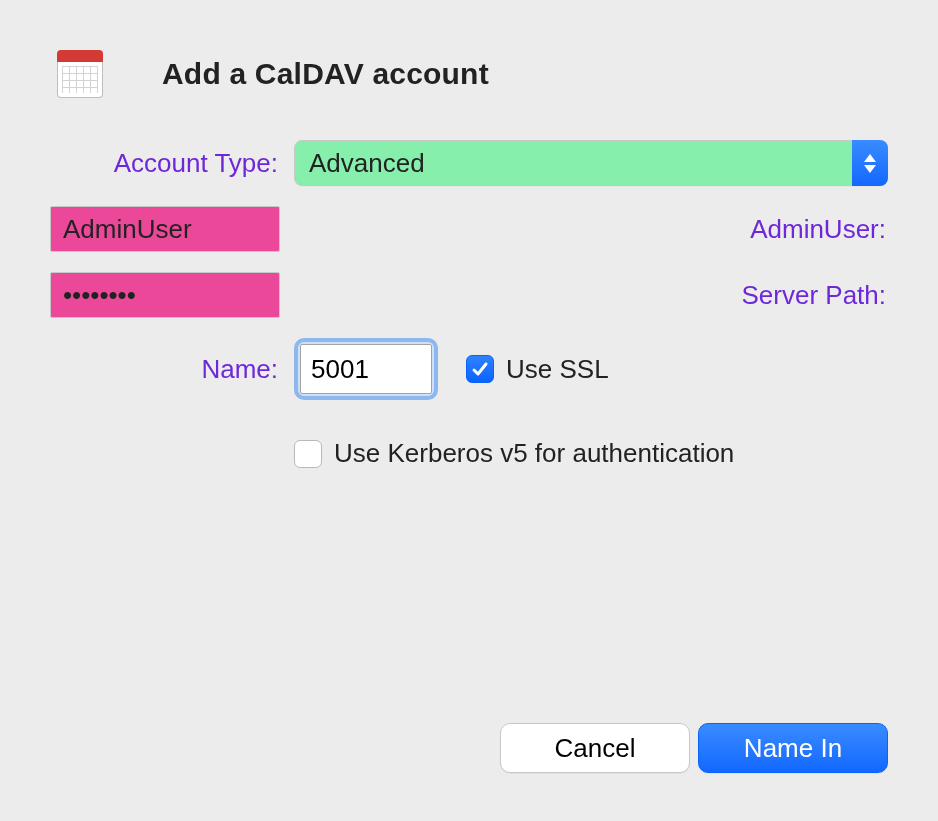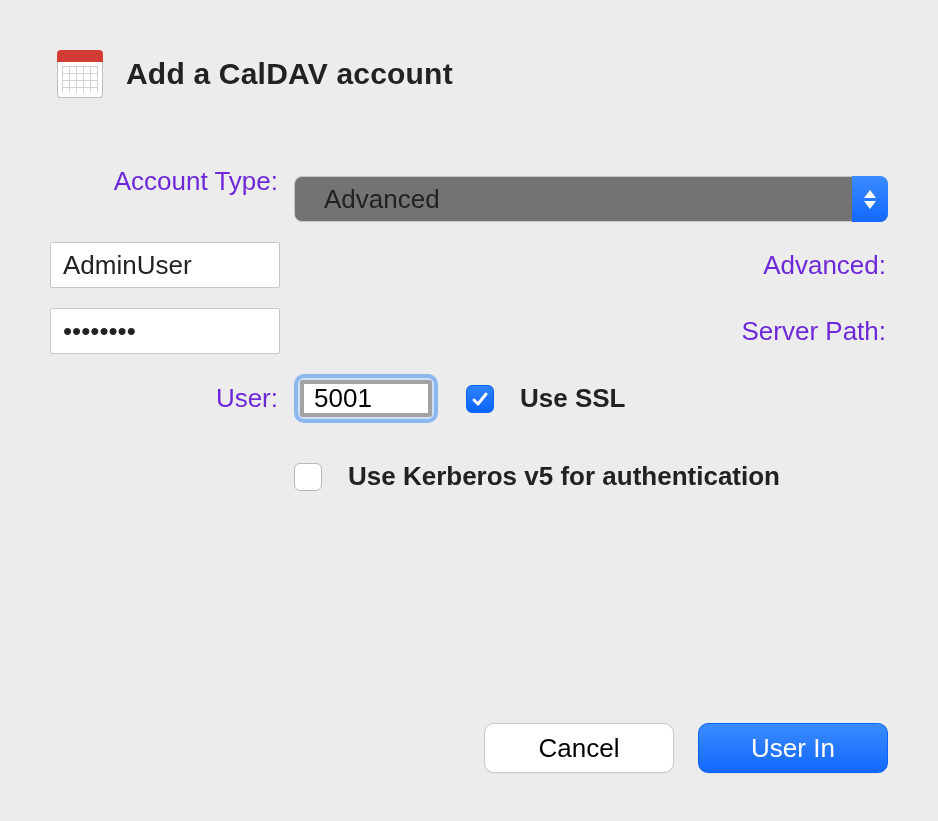--- a/index.html
+++ b/index.html
@@ -50,45 +50,45 @@
     position: absolute; inset: 4px;
     background-image:
       repeating-linear-gradient(to right, #c9c9c9 0 1px, transparent 1px 7px),
       repeating-linear-gradient(to bottom, #c9c9c9 0 1px, transparent 1px 7px);
     opacity: .8;
   }
   .title {
     font-weight: 700;
     font-size: 30px;
     letter-spacing: .2px;
+    margin-left: 36px;
   }
   .form {
     display: grid;
     grid-template-columns: 230px 1fr;
     column-gap: 14px;
     row-gap: 20px;
     align-items: center;
   }
   .label {
     text-align: right;
     color: #6d28d9;
     font-size: 26px;
     padding-right: 2px;
   }
   .select-wrap {
     position: relative;
     height: 46px;
     border: 1px solid #c8c8c8;
     border-radius: 8px;
-    background: #737373;
-    display: flex;
-    align-items: center;
-    padding-left: 29px;
+    background: #86efac;
+    display: flex;
+    align-items: center;
+    padding-left: 14px;
     box-shadow: 0 1px 0 rgba(0,0,0,.02);
-    margin-top: 36px;
   }
   .select-value { font-size: 26px; }
   .select-arrows {
     position: absolute;
     right: -1px; top: -1px; bottom: -1px;
     width: 36px;
     background: linear-gradient(180deg,#3a8bff 0%, #1268ff 100%);
     border-top-right-radius: 8px;
     border-bottom-right-radius: 8px;
     display: flex;
@@ -96,42 +96,42 @@
     align-items: center;
     justify-content: center;
     gap: 3px;
   }
   .select-arrows svg { display:block; }
   .text-input {
     height: 46px;
     width: 100%;
     border: 1px solid #c8c8c8;
     border-radius: 2px;
-    background: #ffffff;
+    background: #ec4899;
     padding: 0 12px;
     font-size: 26px;
     font-family: inherit;
     color: #222;
     outline: none;
   }
   .row-port {
     display: flex;
     align-items: center;
     gap: 28px;
   }
   .port-focus {
     border: 4px solid #8cb7ef;
     border-radius: 10px;
     padding: 2px;
     background: #cfe1f8;
   }
   .port-input {
     width: 132px;
-    height: 37px;
-    border: 4px solid #a3a3a3;
+    height: 50px;
+    border: 1px solid #a3a3a3;
     border-radius: 2px;
     background: #fff;
     padding: 0 10px;
     font-size: 26px;
     font-family: inherit;
     outline: none;
   }
   .checkbox {
     width: 28px; height: 28px;
     border-radius: 6px;
@@ -144,34 +144,33 @@
   }
   .checkbox.checked {
     background: linear-gradient(180deg,#2f82ff 0%, #0a63ff 100%);
     border-color: #0a63ff;
   }
   .checkbox.checked svg { display:block; }
   .checkbox svg { display:none; }
   .check-row {
     display: flex;
     align-items: center;
-    gap: 26px;
-    font-size: 26px;
-    font-weight: bold;
+    gap: 12px;
+    font-size: 26px;
   }
   .kerberos-row {
     grid-column: 2 / 3;
     margin-top: 18px;
   }
   .button-row {
     position: absolute;
     right: 50px;
     bottom: 48px;
     display: flex;
-    gap: 24px;
+    gap: 8px;
   }
   .btn {
     min-width: 190px;
     height: 50px;
     border-radius: 10px;
     font-size: 26px;
     font-family: inherit;
     cursor: pointer;
     border: 1px solid #c8c8c8;
     background: #fff;
@@ -209,27 +208,27 @@
             <polygon points="6,0 12,8 0,8" fill="#fff"></polygon>
           </svg>
         <svg width="12" height="8" viewBox="0 0 12 8">
             <polygon points="0,0 12,0 6,8" fill="#fff"></polygon>
           </svg>
       </div>
     </div>
 
     <input class="text-input" type="text" value="AdminUser" style="">
 
-    <div class="label">Advanced:</div>
+    <div class="label">AdminUser:</div>
     <input class="text-input" type="text" value="••••••••" style="">
 
 
     <div class="label">Server Path:</div>
 
-    <div class="label">User:</div>
+    <div class="label">Name:</div>
     <div class="row-port">
       <span class="port-focus">
         <input class="port-input" type="text" value="5001" style="">
       </span>
       <label class="check-row">
         <span class="checkbox checked">
           <svg width="18" height="18" viewBox="0 0 18 18">
               <polyline points="3,10 7,14 15,4" fill="none" stroke="#fff" stroke-width="3" stroke-linecap="round" stroke-linejoin="round"></polyline>
             </svg>
         </span>
@@ -242,16 +241,16 @@
       <span class="checkbox">
         
       </span>
       <span>Use Kerberos v5 for authentication</span>
     </label>
 
   </div>
 
   <div class="button-row">
     <button class="btn">Cancel</button>
-    <button class="btn primary">User In</button>
+    <button class="btn primary">Name In</button>
   </div>
 
 </div>
 
 </body></html>

